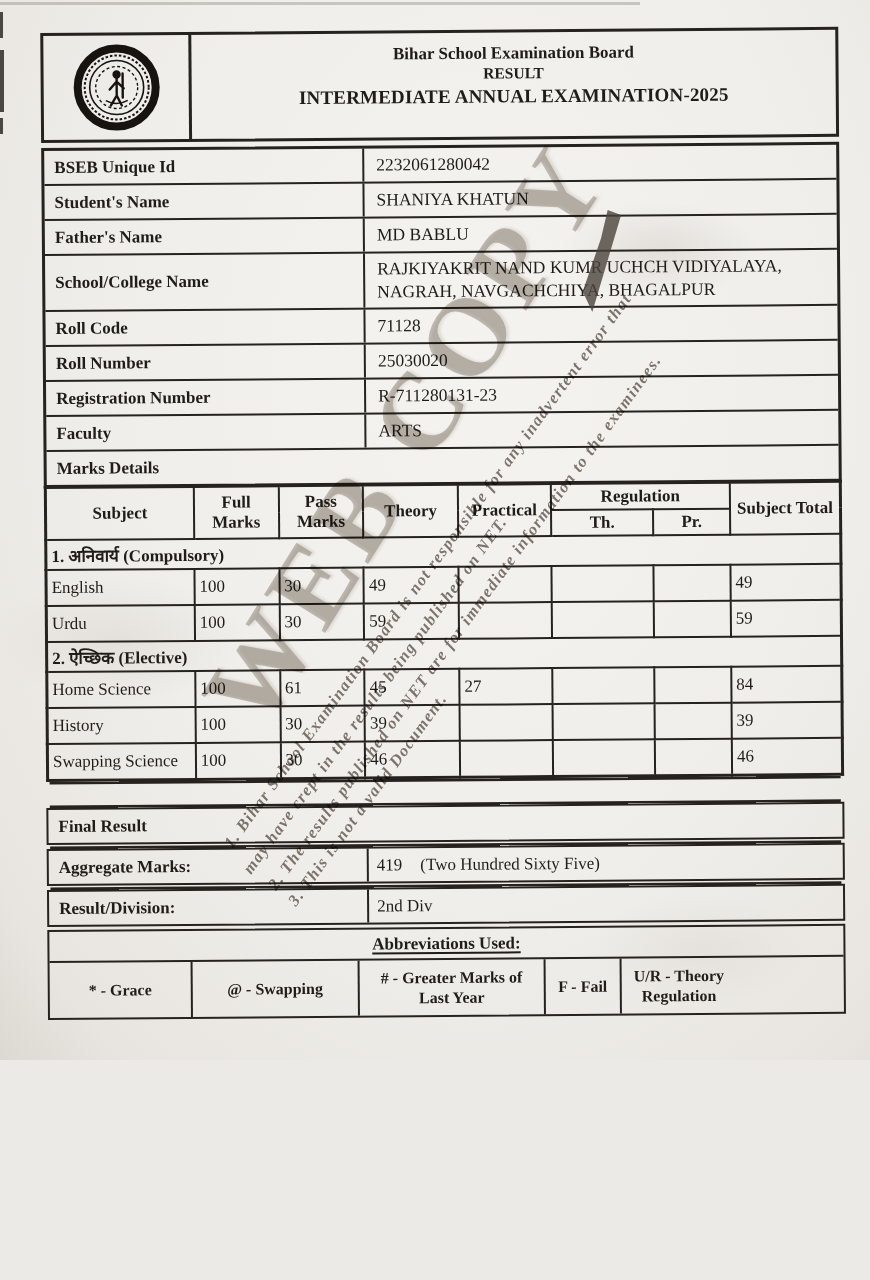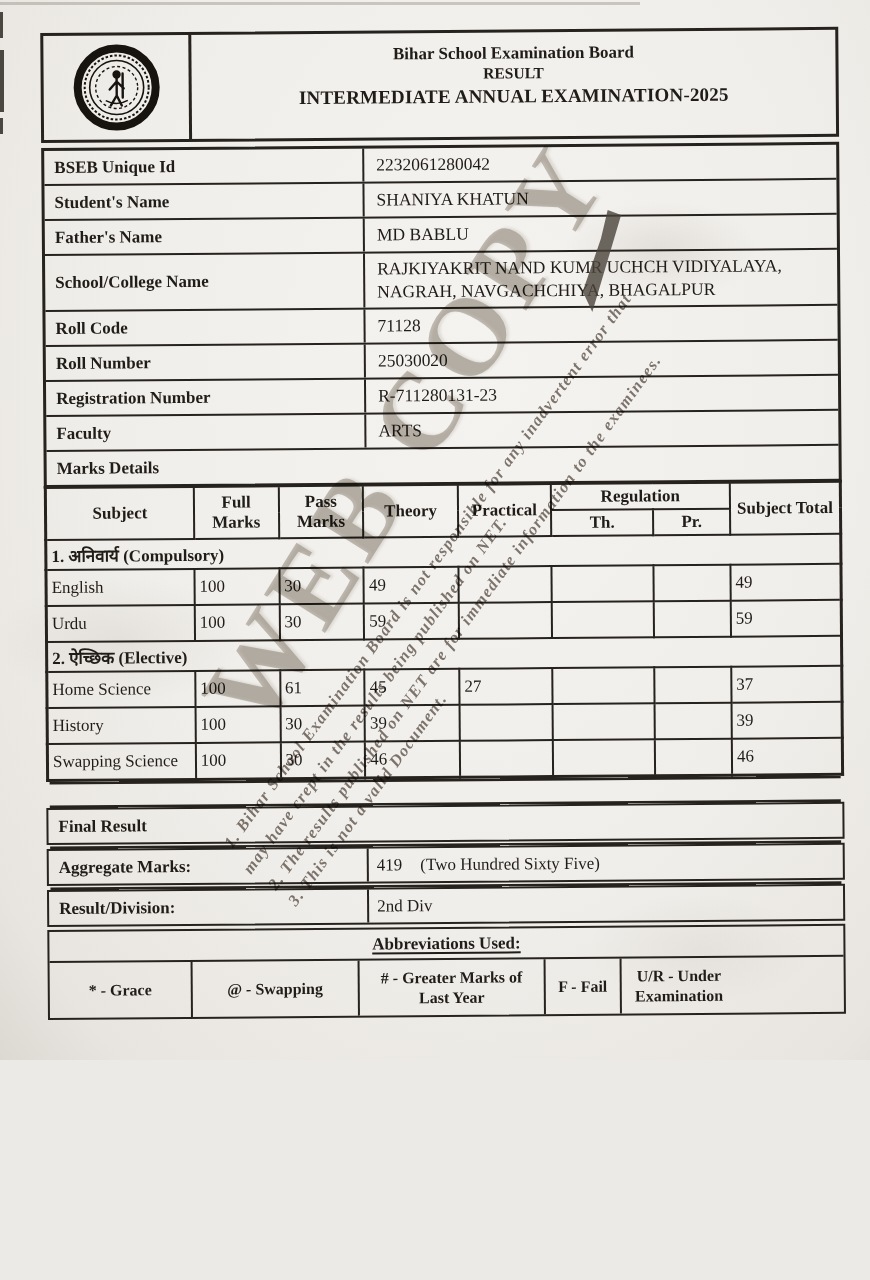--- a/index.html
+++ b/index.html
@@ -213,21 +213,21 @@
         <td class="sec-title" colspan="8">2. ऐच्छिक (Elective)</td>
       </tr>
       <tr>
         <td class="subj">Home Science</td>
         <td class="num">100</td>
         <td class="num">61</td>
         <td class="num">45</td>
         <td class="num">27</td>
         <td class="num"></td>
         <td class="num"></td>
-        <td class="num">37</td>
+        <td class="num">84</td>
       </tr>
       <tr>
         <td class="subj">History</td>
         <td class="num">100</td>
         <td class="num">30</td>
         <td class="num">39</td>
         <td class="num"></td>
         <td class="num"></td>
         <td class="num"></td>
         <td class="num">39</td>
@@ -264,21 +264,21 @@
 
     <div class="abbr-box">
       <div class="abbr-title">
         <span>Abbreviations Used:</span>
       </div>
       <div class="abbr-row">
         <div class="abbr-cell" style="width:18%;">* - Grace</div>
         <div class="abbr-cell" style="width:21%;">@ - Swapping</div>
         <div class="abbr-cell" style="width:23.5%;"># - Greater Marks of Last Year</div>
         <div class="abbr-cell" style="width:9.5%;">F - Fail</div>
-        <div class="abbr-cell" style="width:14.5%;">U/R - Under Examination</div>
+        <div class="abbr-cell" style="width:14.5%;">U/R - Theory Regulation</div>
       </div>
     </div>
 
   </div>
 
   <div class="wm-layer">
     <div class="wm-stamp">WEB COPY</div>
     <div class="wm-line wm-l1">1. Bihar School Examination Board is not responsible for any inadvertent error that</div>
     <div class="wm-line wm-l2">may have crept in the results being published on NET.</div>
     <div class="wm-line wm-l3">2. The results published on NET are for immediate information to the examinees.</div>

